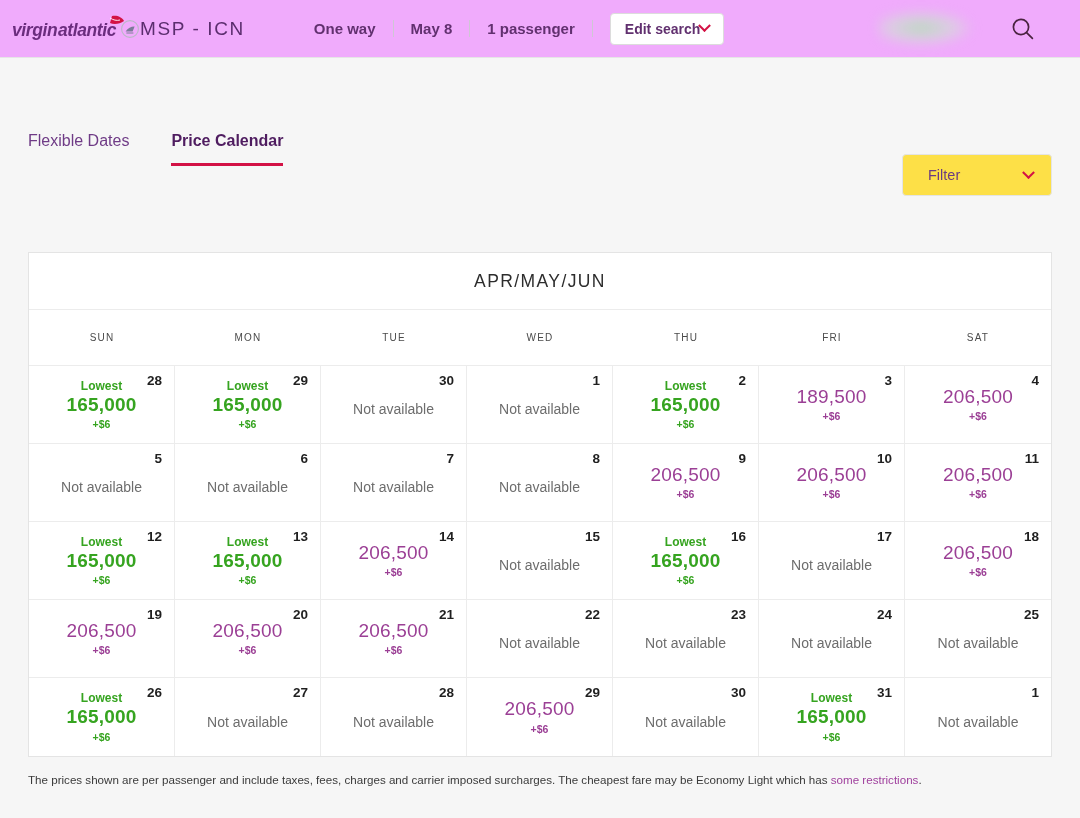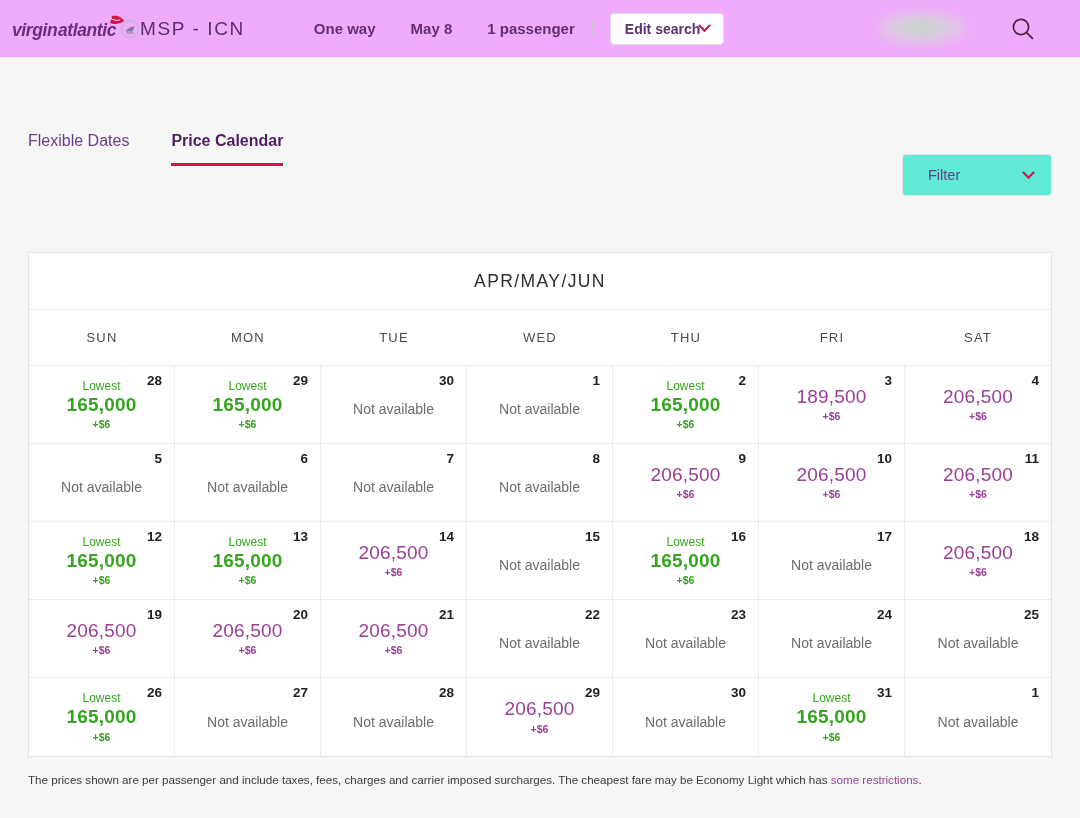--- a/index.html
+++ b/index.html
@@ -135,21 +135,21 @@
     font-weight: bold;
     border-bottom: 3px solid #d31245;
   }
 
   .filter-btn {
     position: absolute;
     right: 28px;
     top: 96px;
     width: 150px;
     height: 42px;
-    background: #5eead4;
+    background: #fde047;
     border: 1px solid #e4e4e4;
     border-radius: 4px;
     display: flex;
     align-items: center;
     justify-content: space-between;
     padding: 0 18px 0 25px;
     font-size: 14.5px;
     color: #6b3b80;
     cursor: pointer;
     font-family: "Liberation Sans", sans-serif;
@@ -177,21 +177,21 @@
     display: grid;
     grid-template-columns: repeat(7, 1fr);
     height: 56px;
     border-bottom: 1px solid #ececec;
   }
 
   .dow {
     display: flex;
     align-items: center;
     justify-content: center;
-    font-size: 13px;
+    font-size: 10px;
     letter-spacing: 1.2px;
     color: #4a4a4a;
   }
 
   .cal-grid {
     display: grid;
     grid-template-columns: repeat(7, 1fr);
   }
 
   .cell {
@@ -213,21 +213,21 @@
     position: absolute;
     top: 7px;
     right: 12px;
     font-size: 13.5px;
     font-weight: bold;
     color: #1f1f1f;
   }
 
   .lowest-tag {
     font-size: 12px;
-    font-weight: normal;
+    font-weight: bold;
     color: #36a420;
     line-height: 1.25;
     margin-bottom: 1px;
   }
 
   .price {
     font-size: 19px;
     line-height: 1.1;
     letter-spacing: 0.2px;
   }

